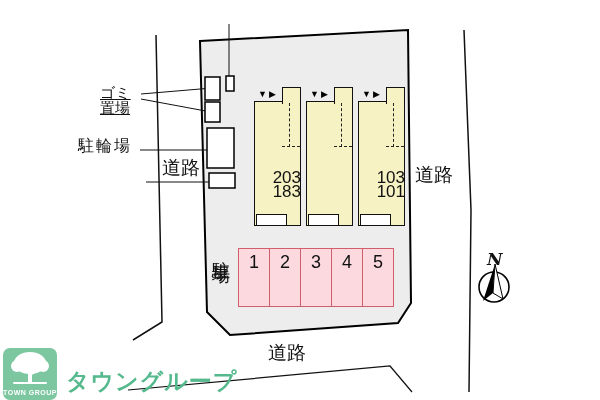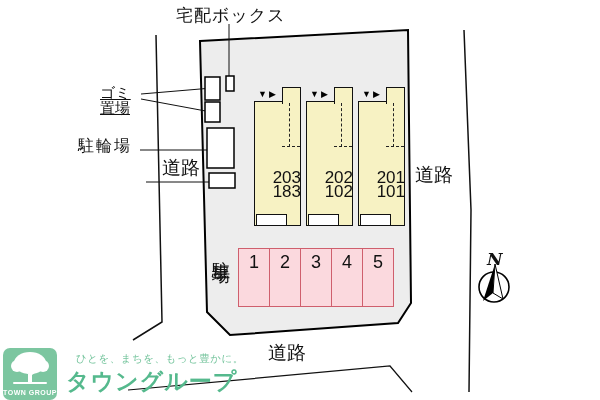--- a/index.html
+++ b/index.html
@@ -81,21 +81,20 @@
     <rect x="207" y="128" width="27" height="40" fill="#fff" stroke="#000" stroke-width="1.5"></rect>
     <rect x="209" y="173" width="26" height="15" fill="#fff" stroke="#000" stroke-width="1.5"></rect>
 
     <g>
       <circle cx="494" cy="287" r="15" fill="#fff" stroke="#000" stroke-width="1.6"></circle>
       <polygon points="495,264 483,301 493,293" fill="#000"></polygon>
       <polygon points="495,264 503,299 493,293" fill="#fff" stroke="#000" stroke-width="1"></polygon>
     </g>
   </svg>
 
-  <div class="lbl lbl-takuhai">宅配ボックス</div>
   <div class="lbl lbl-gomi">
     <div>ゴミ</div>
     <div>置場</div>
   </div>
   <div class="lbl lbl-churin">駐輪場</div>
   <div class="lbl lbl-road-l">道路</div>
   <div class="lbl lbl-road-r">道路</div>
   <div class="lbl lbl-road-b">道路</div>
   <div class="lbl lbl-north">N</div>
   <div class="lbl lbl-pklot">駐車場</div>
@@ -112,35 +111,31 @@
     </div>
     <div class="balcony"></div>
   </div>
 
   <div class="unit unit-2">
     <div class="body"></div>
     <div class="notch"></div>
     <div class="arrows"><span>▼</span><span>▶</span></div>
     <div class="dash-v"></div>
     <div class="dash-h"></div>
-    <div class="nums">
-      <div>202</div>
-      <div>102</div>
-    </div>
     <div class="balcony"></div>
   </div>
 
   <div class="unit unit-3">
     <div class="body"></div>
     <div class="notch"></div>
     <div class="arrows"><span>▼</span><span>▶</span></div>
     <div class="dash-v"></div>
     <div class="dash-h"></div>
     <div class="nums">
-      <div>201</div>
+      <div>103</div>
       <div>101</div>
     </div>
     <div class="balcony"></div>
   </div>
 
   <div class="parking">
     <div class="pspace">1</div>
     <div class="pspace">2</div>
     <div class="pspace">3</div>
     <div class="pspace">4</div>
@@ -150,16 +145,15 @@
   <div class="logo-badge">
     <svg width="54" height="40" viewBox="0 0 54 40">
       <ellipse cx="27" cy="15" rx="16" ry="11" fill="#fff"></ellipse>
       <circle cx="14" cy="18" r="6" fill="#fff"></circle>
       <circle cx="40" cy="18" r="6" fill="#fff"></circle>
       <path d="M25 22 L25 34 L29 34 L29 22 Z M25 26 L18 21 L19 20 L26 25 Z M29 27 L36 22 L35 21 L28 26 Z" fill="#fff"></path>
       <rect x="10" y="34" width="34" height="2" rx="1" fill="#fff"></rect>
     </svg>
     <div class="txt">TOWN GROUP</div>
   </div>
-  <div class="logo-tagline">ひとを、まちを、もっと豊かに。</div>
   <div class="logo-brand">タウングループ</div>
 
 </div>
 
 </body></html>

